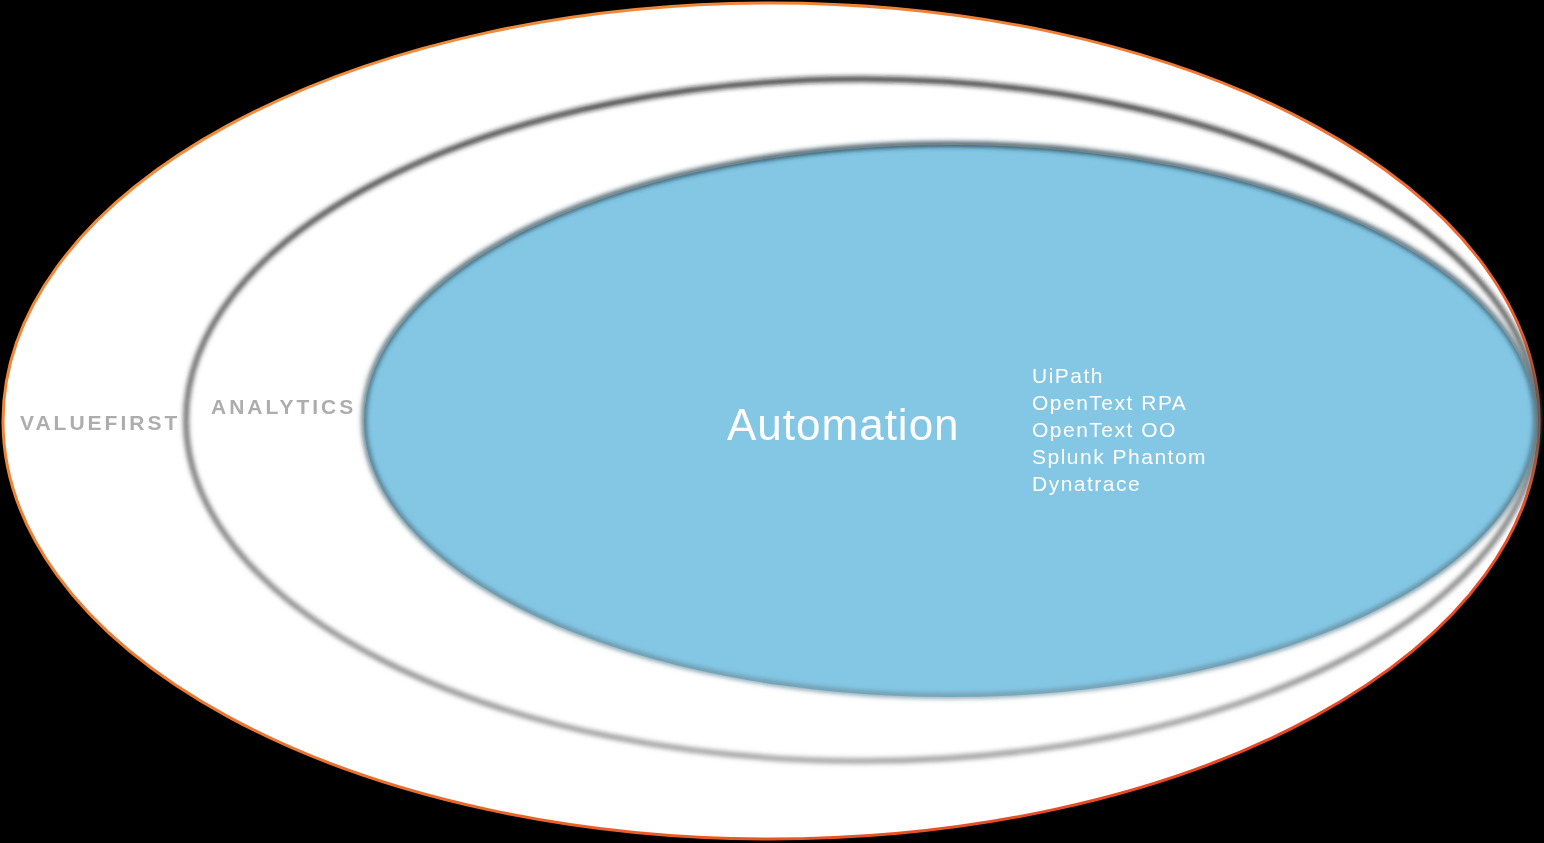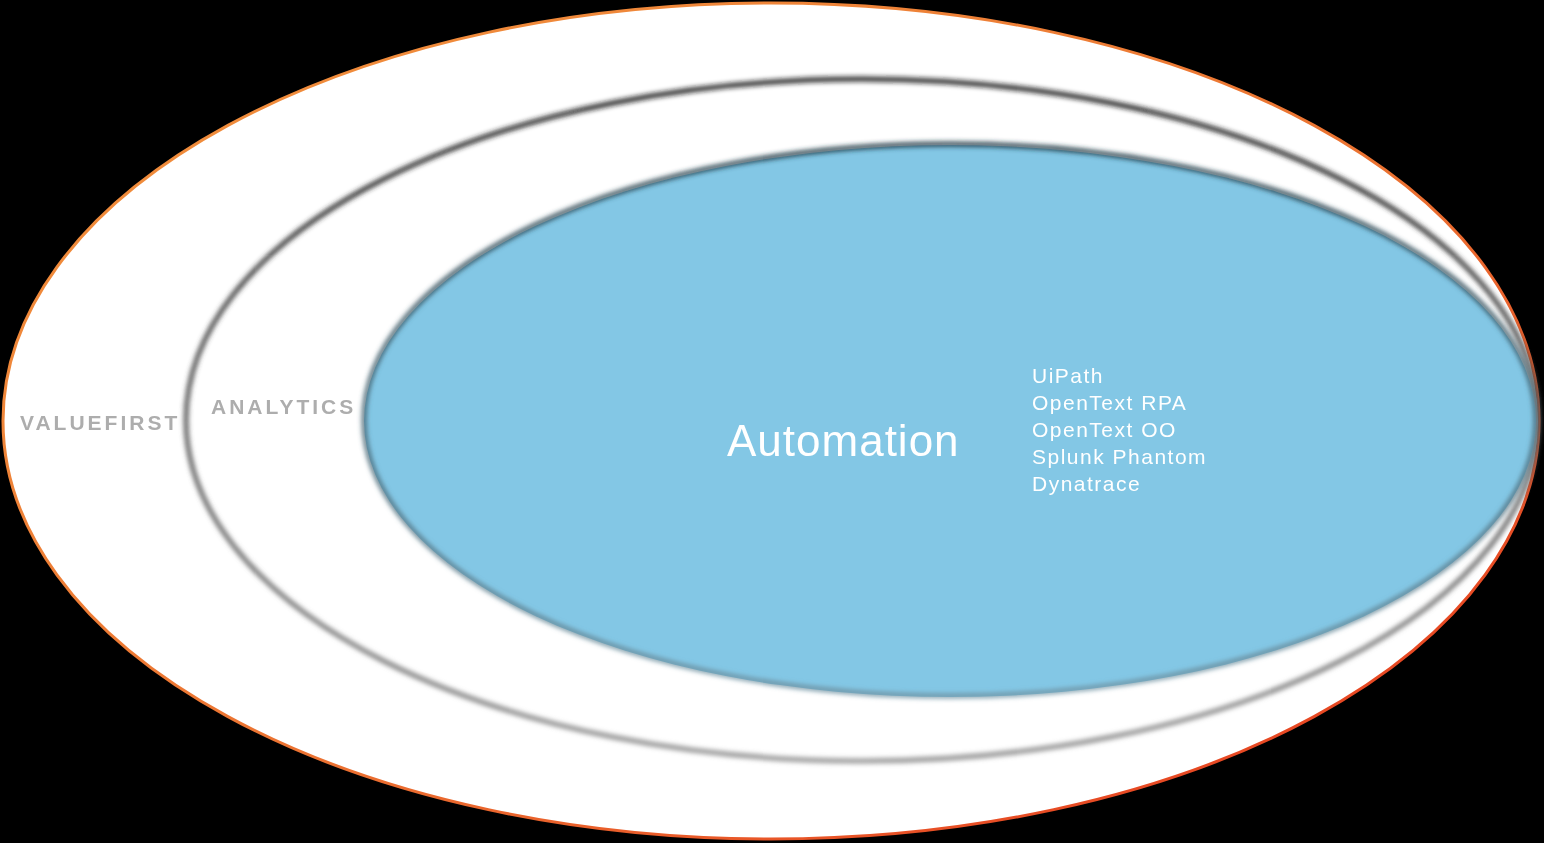--- a/index.html
+++ b/index.html
@@ -36,21 +36,20 @@
   .inner-title {
     position: absolute;
     left: 727px;
     top: 403px;
     font-size: 44px;
     font-weight: 400;
     letter-spacing: 1px;
     line-height: 1;
     color: #FFFFFF;
     white-space: nowrap;
-    margin-top: 16px;
   }
   .tool-list {
     position: absolute;
     left: 1032px;
     top: 362px;
     font-size: 21px;
     font-weight: 400;
     letter-spacing: 1.5px;
     line-height: 27px;
     color: #FFFFFF;

